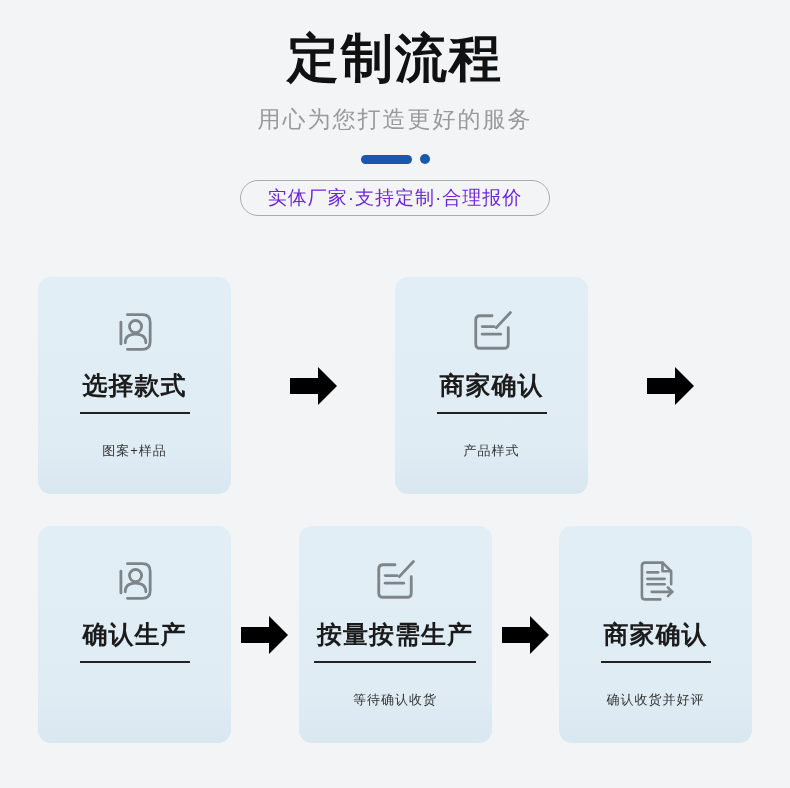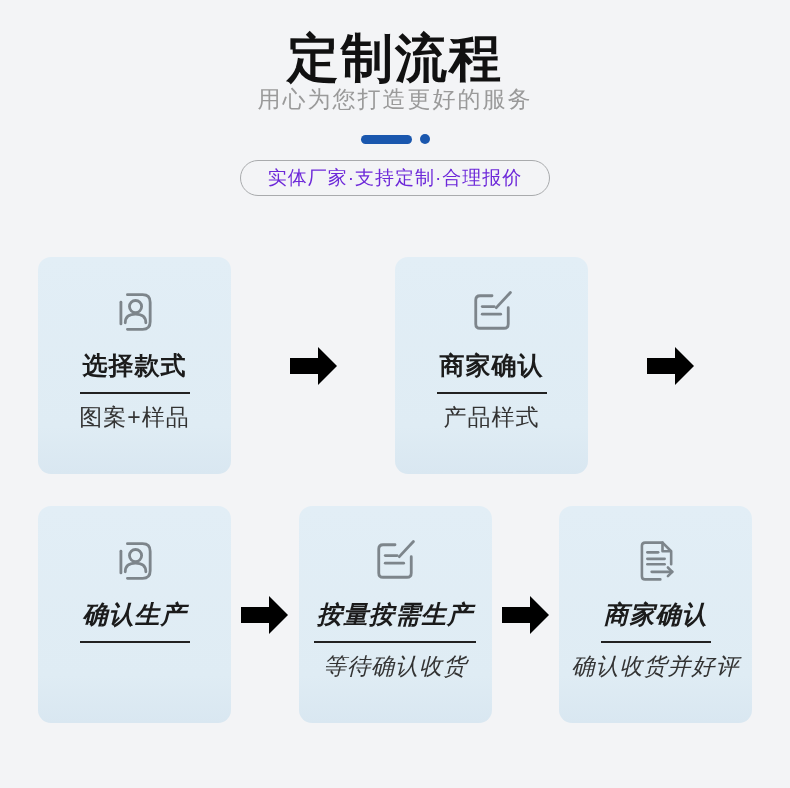--- a/index.html
+++ b/index.html
@@ -12,21 +12,21 @@
   }
   .page{width:790px;height:706px;position:relative;}
 
   
   .header{text-align:center;padding-top:32px;}
   .title{
     font-size:52px;line-height:1;font-weight:900;color:#111;
     letter-spacing:2px;
   }
   .subtitle{
-    font-size:23px;color:#9a9a9a;letter-spacing:2px;
+    margin-top:20px;font-size:23px;color:#9a9a9a;letter-spacing:2px;
   }
   .divider{
     margin-top:19px;height:10px;
     display:flex;align-items:center;justify-content:center;gap:8px;
   }
   .divider .dash{
     width:51px;height:9px;border-radius:5px;background:#1a57ae;display:inline-block;
   }
   .divider .dot{
     width:10px;height:10px;border-radius:50%;background:#1a57ae;display:inline-block;
@@ -39,35 +39,35 @@
     font-size:19px;color:#6d28d9;letter-spacing:1px;
     background:transparent;
   }
 
   
   .flow{margin-top:61px;}
   .flow-row{
     display:flex;align-items:center;justify-content:space-between;
     padding:0 38px;
   }
-  .flow-row + .flow-row{margin-top:32px;font-style:italic;}
+  .flow-row + .flow-row{margin-top:32px;}
   .card{
     width:193px;height:217px;box-sizing:border-box;
     background:linear-gradient(180deg,#e2eef6 0%,#dfecf4 78%,#d9e7f1 100%);
     border-radius:13px;
     text-align:center;padding-top:29px;
   }
   .card .icon{width:52px;height:52px;display:block;margin:0 auto;color:#7d858b;}
   .card-title-wrap{margin-top:11px;}
   .card-title{
     display:inline-block;
     font-size:25px;font-weight:600;color:#1b1b1b;letter-spacing:1px;
     padding:0 3px 10px;border-bottom:2px solid #222;
   }
-  .card-sub{margin-top:8px;font-size:23px;color:#333;letter-spacing:1px;}
+  .card-sub{margin-top:28px;font-size:13px;color:#333;letter-spacing:1px;}
 
   .gap{flex:1;display:flex;align-items:center;justify-content:center;}
   .arrow{width:47px;height:38px;display:block;}
 </style>
 </head>
 <body>
 
 <svg width="0" height="0" style="position:absolute" aria-hidden="true">
   <defs>
     <symbol id="sym-person" viewBox="0 0 48 48">

